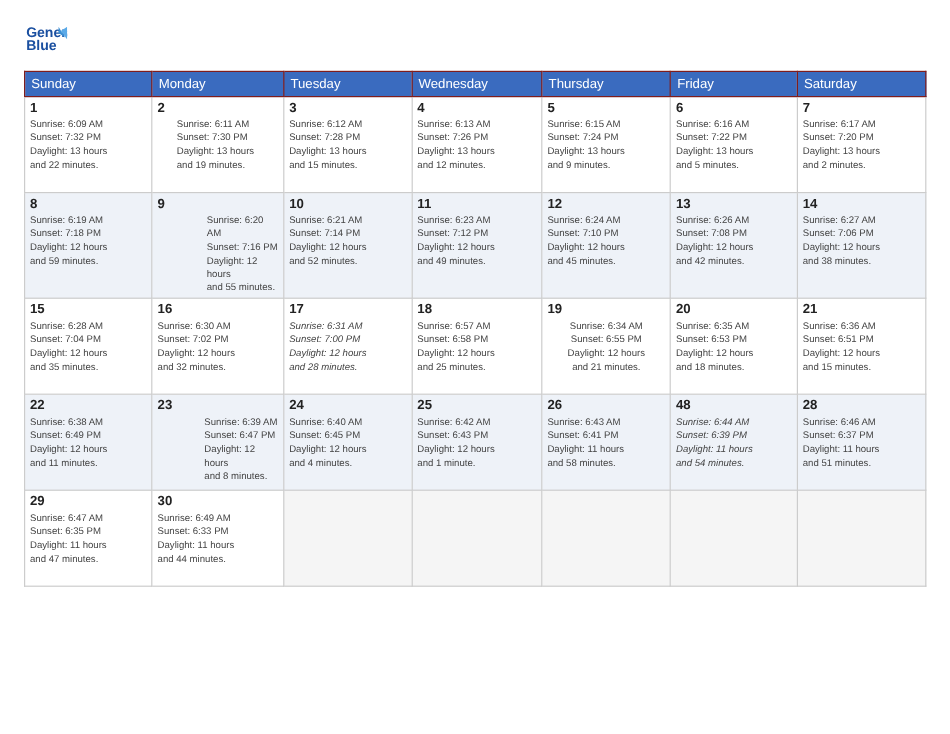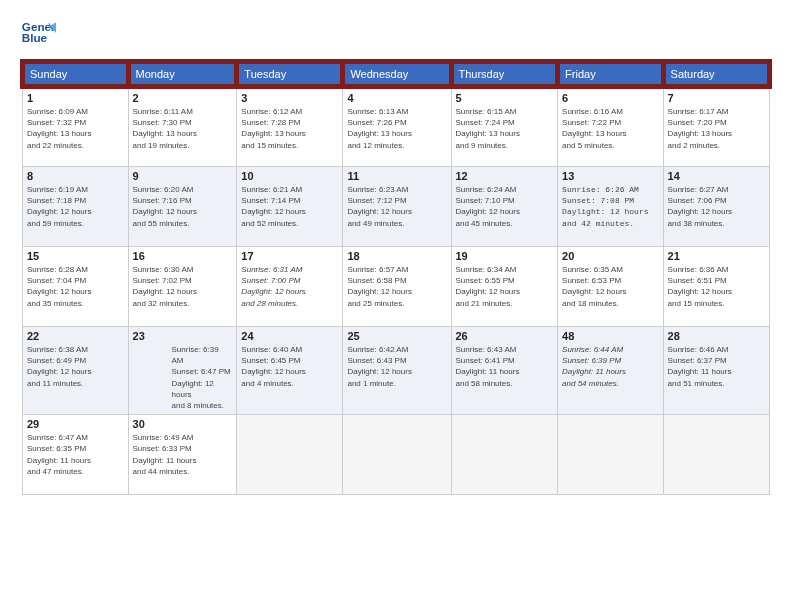--- a/index.html
+++ b/index.html
@@ -47,21 +47,21 @@
       border-collapse: collapse;
       font-size: 9px;
     }
     .calendar th {
       background: #3a6bbf;
       color: #fff;
       text-align: left;
       padding: 4px 5px;
       font-size: 11px;
       font-weight: normal;
-      border: 5px solid #7f1d1d;
+      border: 1px solid #7f1d1d;
     }
     .calendar td {
       vertical-align: top;
       border: 1px solid #ccc;
       padding: 3px 4px;
       width: 113px;
       height: 80px;
       background: #fff;
     }
     .calendar td.empty {
@@ -117,21 +117,21 @@
     <tr>
           <td>
             <div class="day-num">1</div>
             <div class="day-info" style="white-space: pre-line;">Sunrise: 6:09 AM
 Sunset: 7:32 PM
 Daylight: 13 hours
 and 22 minutes.</div>
           </td>
           <td>
             <div class="day-num">2</div>
-            <div class="day-info" style="white-space: pre-line;">Sunrise: 6:11 AM
+            <div class="day-info" style="white-space: pre-line; margin-left: 16px;">Sunrise: 6:11 AM
 Sunset: 7:30 PM
 Daylight: 13 hours
 and 19 minutes.</div>
           </td>
           <td>
             <div class="day-num">3</div>
             <div class="day-info" style="white-space: pre-line;">Sunrise: 6:12 AM
 Sunset: 7:28 PM
 Daylight: 13 hours
 and 15 minutes.</div>
@@ -168,21 +168,21 @@
         <tr class="alt-row">
           <td>
             <div class="day-num">8</div>
             <div class="day-info" style="white-space: pre-line;">Sunrise: 6:19 AM
 Sunset: 7:18 PM
 Daylight: 12 hours
 and 59 minutes.</div>
           </td>
           <td>
             <div class="day-num">9</div>
-            <div class="day-info" style="white-space: pre-line;">Sunrise: 6:20 AM
+            <div class="day-info" style="white-space: pre-line; margin-left: 41px;">Sunrise: 6:20 AM
 Sunset: 7:16 PM
 Daylight: 12 hours
 and 55 minutes.</div>
           </td>
           <td>
             <div class="day-num">10</div>
             <div class="day-info" style="white-space: pre-line;">Sunrise: 6:21 AM
 Sunset: 7:14 PM
 Daylight: 12 hours
 and 52 minutes.</div>
@@ -196,21 +196,21 @@
           </td>
           <td>
             <div class="day-num">12</div>
             <div class="day-info" style="white-space: pre-line;">Sunrise: 6:24 AM
 Sunset: 7:10 PM
 Daylight: 12 hours
 and 45 minutes.</div>
           </td>
           <td>
             <div class="day-num">13</div>
-            <div class="day-info" style="white-space: pre-line; font-family: Liberation Mono, monospace;">Sunrise: 6:26 AM
+            <div class="day-info" style="white-space: pre-line;">Sunrise: 6:26 AM
 Sunset: 7:08 PM
 Daylight: 12 hours
 and 42 minutes.</div>
           </td>
           <td>
             <div class="day-num">14</div>
             <div class="day-info" style="white-space: pre-line;">Sunrise: 6:27 AM
 Sunset: 7:06 PM
 Daylight: 12 hours
 and 38 minutes.</div>
@@ -240,21 +240,21 @@
           </td>
           <td>
             <div class="day-num">18</div>
             <div class="day-info" style="white-space: pre-line;">Sunrise: 6:57 AM
 Sunset: 6:58 PM
 Daylight: 12 hours
 and 25 minutes.</div>
           </td>
           <td>
             <div class="day-num">19</div>
-            <div class="day-info" style="white-space: pre-line;">Sunrise: 6:34 AM
+            <div class="day-info" style="white-space: pre-line; text-align: center;">Sunrise: 6:34 AM
 Sunset: 6:55 PM
 Daylight: 12 hours
 and 21 minutes.</div>
           </td>
           <td>
             <div class="day-num">20</div>
             <div class="day-info" style="white-space: pre-line;">Sunrise: 6:35 AM
 Sunset: 6:53 PM
 Daylight: 12 hours
 and 18 minutes.</div>

